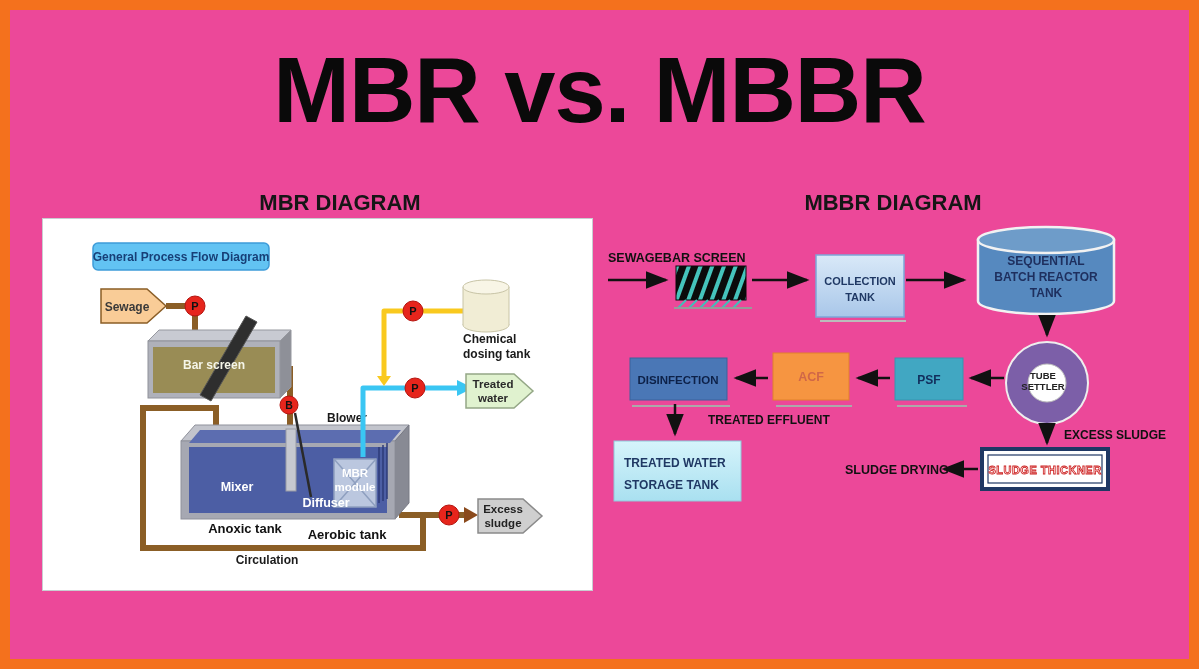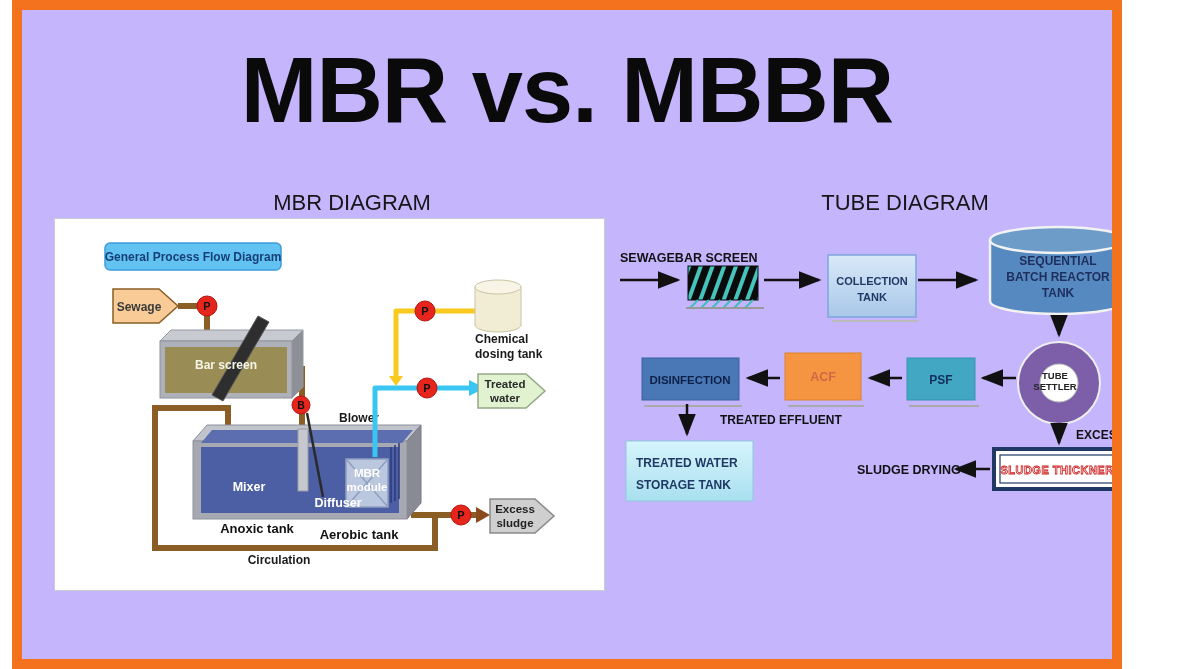--- a/index.html
+++ b/index.html
@@ -1,48 +1,47 @@
 <!DOCTYPE html>
 <html><head>
 <meta charset="utf-8">
 <style>
   html,body{margin:0;padding:0;background:#fff;}
   .frame{
-    position:relative;width:1110px;height:669px;box-sizing:border-box;
-    border:10px solid #F4711D;background:#c4b5fd;overflow:hidden;
+    position:relative;width:1199px;height:669px;box-sizing:border-box;
+    border:10px solid #F4711D;background:#ec4899;overflow:hidden;
     font-family:"Liberation Sans",sans-serif;
-    margin-left:12px;
   }
   .main-title{
     position:absolute;top:34px;left:0;right:0;margin:0;
     text-align:center;font-size:92px;line-height:1;font-weight:bold;
     color:#0a0a0a;letter-spacing:-1px;
   }
   .diagram-heading{
     position:absolute;top:180px;width:386px;text-align:center;
-    font-size:22px;font-weight:400;color:#161616;
+    font-size:22px;font-weight:700;color:#161616;
   }
   .mbr-heading{left:137px;}
   .mbbr-heading{left:690px;}
   .mbr-panel{
     position:absolute;left:32px;top:208px;width:549px;height:371px;
     background:#ffffff;border:1px solid #C9CDD1;box-sizing:content-box;
   }
   svg text{font-family:"Liberation Sans",sans-serif;font-weight:700;}
   .mbbr-svg{position:absolute;left:590px;top:205px;}
 </style>
 </head>
 <body>
 
 <div class="frame">
 
   <h1 class="main-title">MBR vs. MBBR</h1>
 
   <div class="diagram-heading mbr-heading">MBR DIAGRAM</div>
-  <div class="diagram-heading mbbr-heading">TUBE DIAGRAM</div>
+  <div class="diagram-heading mbbr-heading">MBBR DIAGRAM</div>
 
   <div class="mbr-panel">
     <svg width="549" height="371" viewBox="0 0 549 371">
 
       <rect x="50" y="24" width="176" height="27" rx="5" fill="#62C3F3" stroke="#3E9CD9" stroke-width="1.5"></rect>
       <text x="138" y="42" text-anchor="middle" font-size="12" fill="#173F77">General Process Flow Diagram</text>
 
       <path d="M356,296 L422,296 M380,296 L380,329 L100,329 L100,189 L173,189 L173,238 M237,150 L247,150 L247,216 M123,87 L143,87 M152,95 L152,114" fill="none" stroke="#8B5E26" stroke-width="6"></path>
       <polygon points="165,236 181,236 173,249" fill="#8B5E26"></polygon>
       <polygon points="240,214 254,214 247,227" fill="#8B5E26"></polygon>

